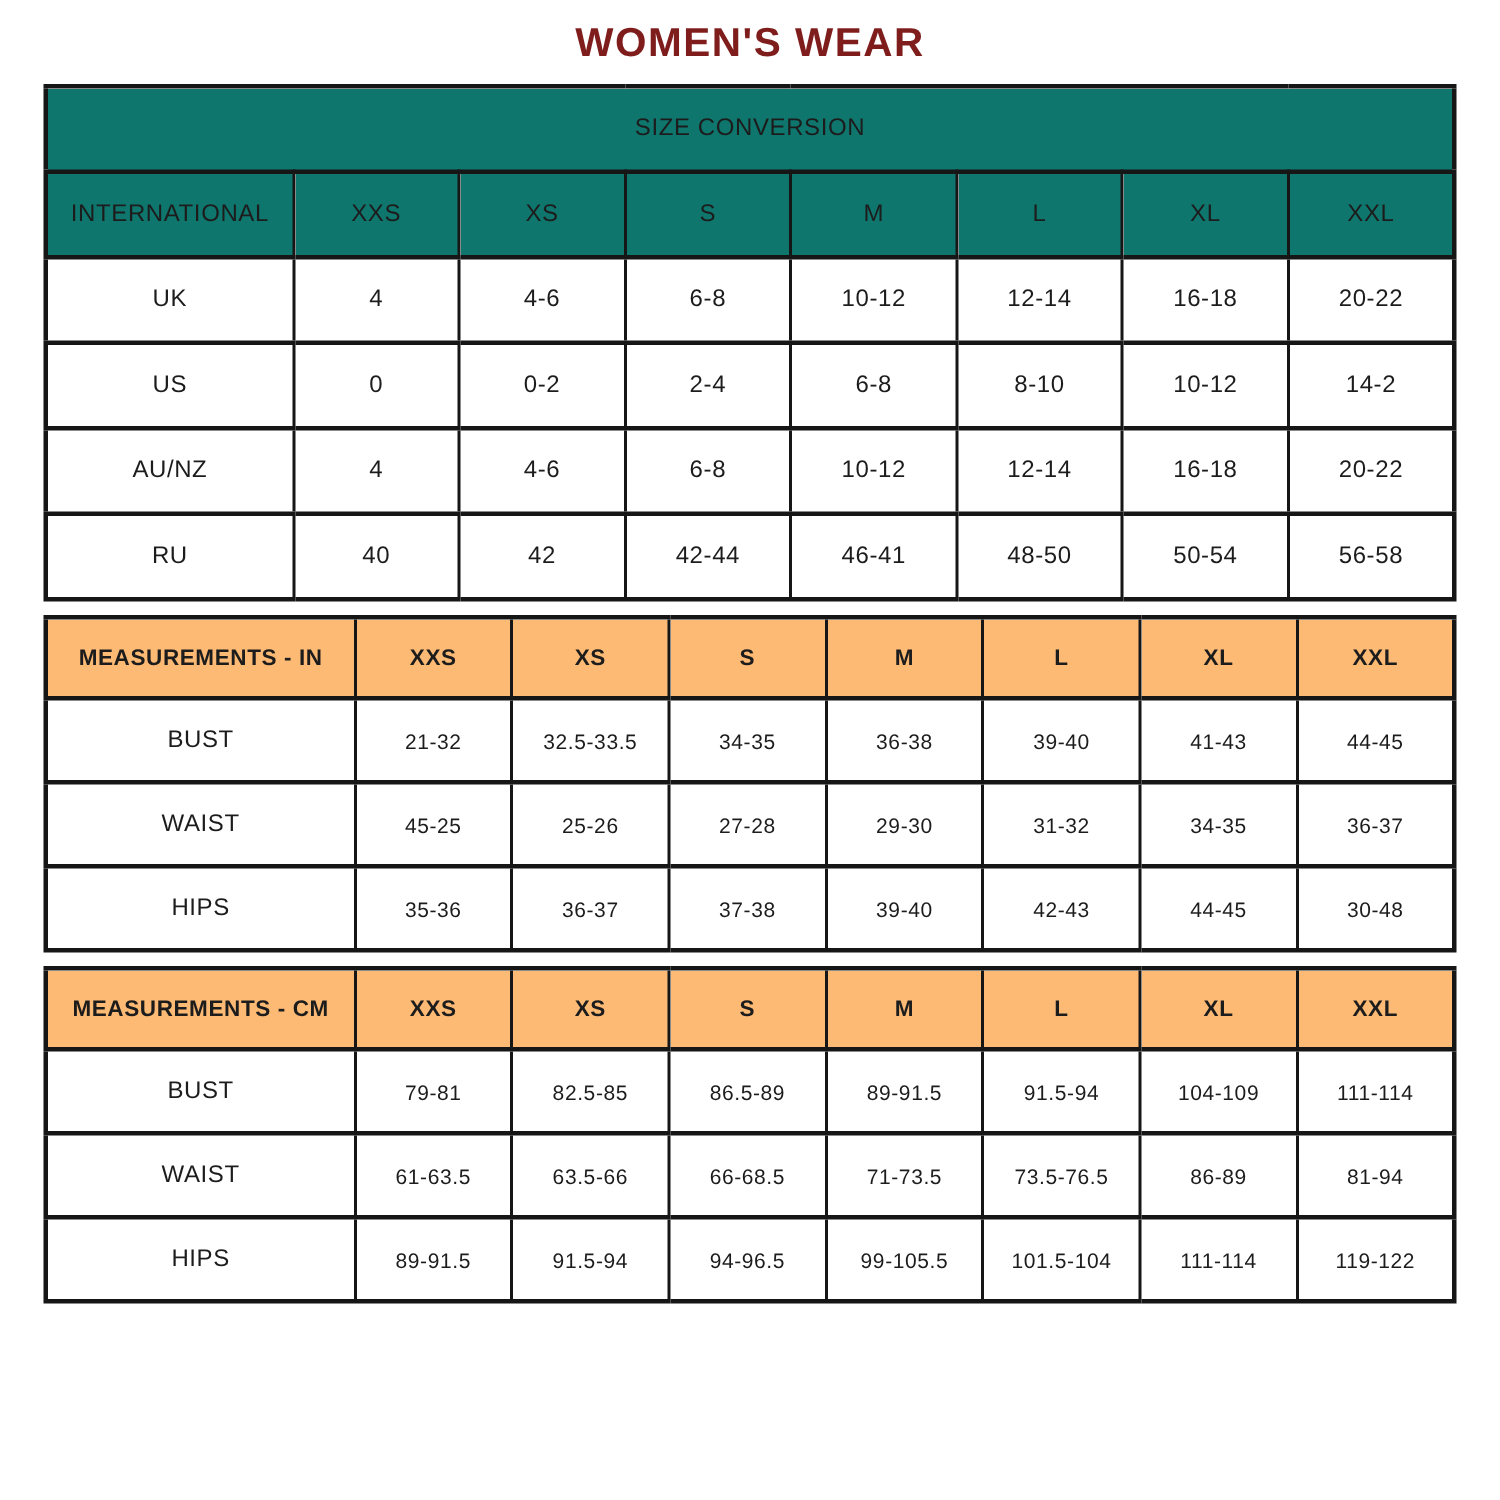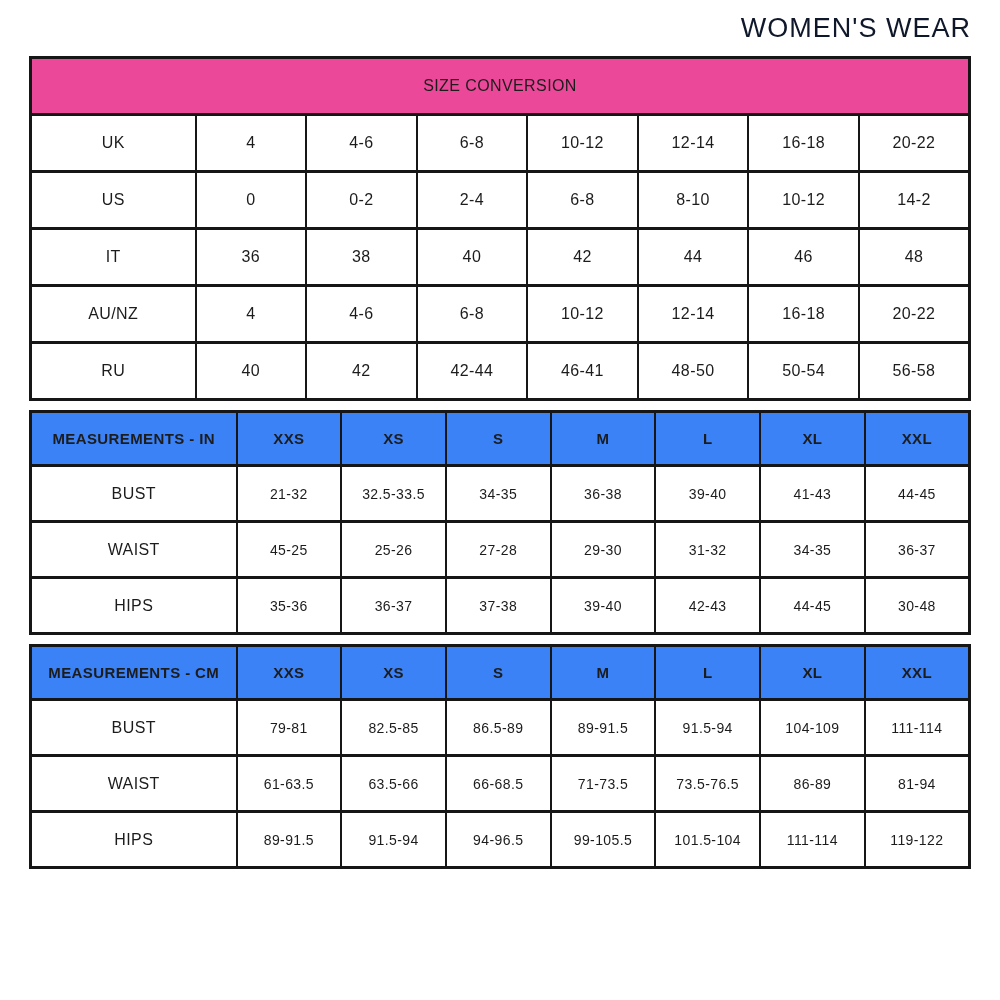--- a/index.html
+++ b/index.html
@@ -13,26 +13,26 @@
     position: relative;
     width: 1000px;
     height: 1000px;
     box-sizing: border-box;
     padding: 13px 29px 0 29px;
     overflow: hidden;
     background: #ffffff;
   }
   .title {
     margin: 0 0 12px 0;
-    text-align: right;
+    text-align: center;
     font-size: 27px;
     line-height: 31px;
-    font-weight: normal;
+    font-weight: bold;
     letter-spacing: 1px;
-    color: #0f172a;
+    color: #7f1d1d;
   }
   table.tbl {
     width: 942px;
     border-collapse: collapse;
     table-layout: fixed;
     border: 3px solid #161616;
     margin: 0 0 9px 0;
   }
   .tbl th, .tbl td {
     border: 2px solid #161616;
@@ -49,34 +49,34 @@
   .banner {
     height: 50px;
     background: #d6d6d6;
     font-size: 16px;
     font-weight: bold;
     letter-spacing: 0.8px;
   }
   
   .conv th {
     height: 54px;
-    background: #ec4899;
+    background: #0f766e;
     font-weight: normal;
     font-size: 16px;
   }
   .conv td {
     height: 54px;
     font-size: 16px;
     font-weight: normal;
   }
   .conv .c-label { width: 165px; }
   
   .meas th {
     height: 51px;
-    background: #3b82f6;
+    background: #fdba74;
     font-weight: bold;
     font-size: 15px;
   }
   .meas td {
     height: 53px;
     font-size: 14px;
   }
   .meas td.lbl {
     font-size: 16px;
   }
@@ -94,50 +94,50 @@
       <col class="c-label">
       <col span="7">
     </colgroup>
     <thead>
       <tr>
         <th colspan="8" class="banner">SIZE CONVERSION</th>
       </tr>
     </thead>
     <tbody>
         <tr>
+          <th class="lbl">INTERNATIONAL</th>
+          <th>XXS</th>
+          <th>XS</th>
+          <th>S</th>
+          <th>M</th>
+          <th>L</th>
+          <th>XL</th>
+          <th>XXL</th>
+        </tr>
+        <tr>
           <td class="lbl">UK</td>
           <td>4</td>
           <td>4-6</td>
           <td>6-8</td>
           <td>10-12</td>
           <td>12-14</td>
           <td>16-18</td>
           <td>20-22</td>
         </tr>
         <tr>
           <td class="lbl">US</td>
           <td>0</td>
           <td>0-2</td>
           <td>2-4</td>
           <td>6-8</td>
           <td>8-10</td>
           <td>10-12</td>
           <td>14-2</td>
         </tr>
         <tr>
-          <td class="lbl">IT</td>
-          <td>36</td>
-          <td>38</td>
-          <td>40</td>
-          <td>42</td>
-          <td>44</td>
-          <td>46</td>
-          <td>48</td>
-        </tr>
-        <tr>
           <td class="lbl">AU/NZ</td>
           <td>4</td>
           <td>4-6</td>
           <td>6-8</td>
           <td>10-12</td>
           <td>12-14</td>
           <td>16-18</td>
           <td>20-22</td>
         </tr>
         <tr>

